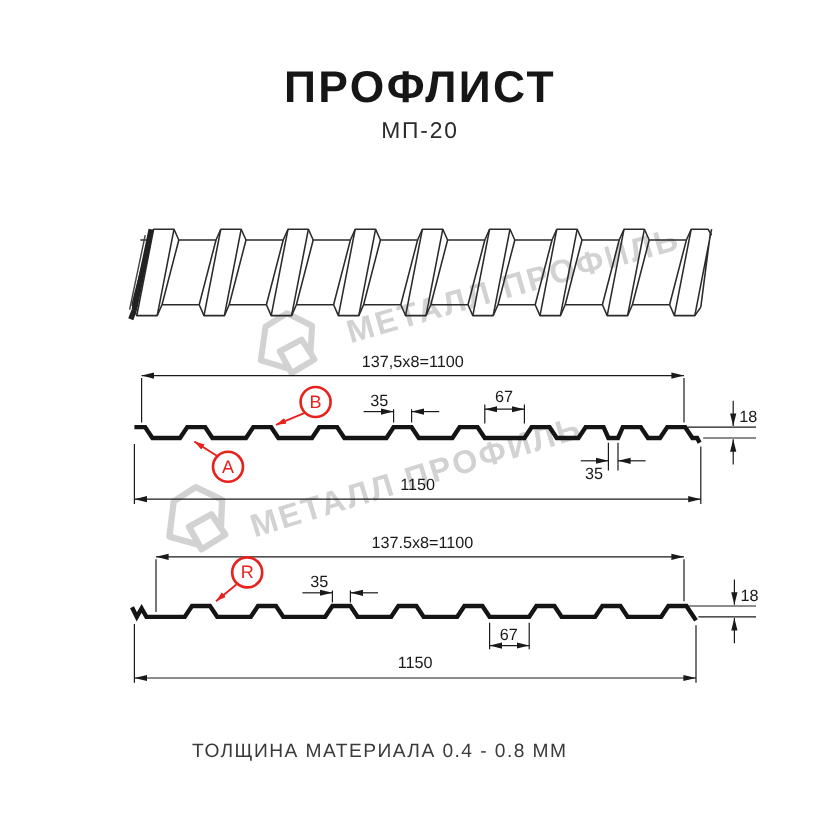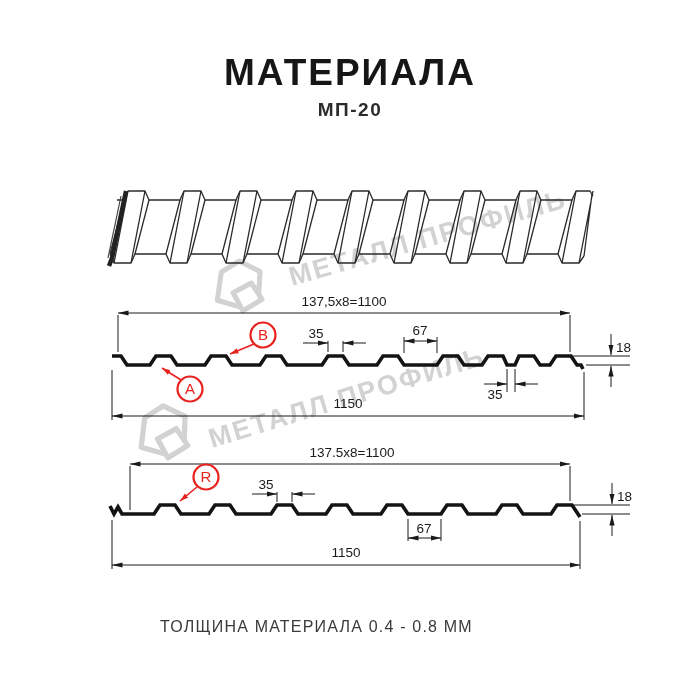--- a/index.html
+++ b/index.html
@@ -1,35 +1,35 @@
 <!DOCTYPE html>
 <html><head>
 <meta charset="utf-8">
 <style>
   html,body{margin:0;padding:0;background:#ffffff;}
   .page{position:relative;width:700px;height:700px;background:#ffffff;overflow:hidden;
         font-family:"Liberation Sans", sans-serif;}
   .title{position:absolute;left:0;top:52px;width:700px;text-align:center;
          font-size:37px;font-weight:bold;letter-spacing:2px;color:#161616;}
   .subtitle{position:absolute;left:0;top:99px;width:700px;text-align:center;
-         font-size:19px;font-weight:700;letter-spacing:1.5px;color:#2b2b2b;}
+         font-size:19px;font-weight:400;letter-spacing:1.5px;color:#2b2b2b;}
   .footer{position:absolute;left:0;top:618px;width:633px;text-align:center;
          font-size:16px;font-weight:500;letter-spacing:1.2px;color:#3a3a3a;}
   svg.drawing{position:absolute;left:0;top:0;}
   svg text{font-family:"Liberation Sans", sans-serif;}
   .dimtxt{font-size:13.5px;fill:#1a1a1a;}
   .lbltxt{font-size:15px;fill:#e8211d;}
   .wmtxt{font-size:27px;font-weight:bold;letter-spacing:2px;fill:#d2d2d2;}
 </style>
 </head>
 <body>
 
 <div class="page">
 
-  <div class="title">МАТЕРИАЛА</div>
+  <div class="title">ПРОФЛИСТ</div>
   <div class="subtitle">МП-20</div>
 
   <svg class="drawing" width="700" height="700" viewBox="0 0 700 700">
     <defs>
       <marker id="mE" markerWidth="12" markerHeight="8" refX="10.5" refY="3.5" orient="auto" markerUnits="userSpaceOnUse">
         <path d="M0,0.9 L10.5,3.5 L0,6.1 Z" fill="#1a1a1a"></path>
       </marker>
       <marker id="mS" markerWidth="12" markerHeight="8" refX="10.5" refY="3.5" orient="auto-start-reverse" markerUnits="userSpaceOnUse">
         <path d="M0,0.9 L10.5,3.5 L0,6.1 Z" fill="#1a1a1a"></path>
       </marker>

